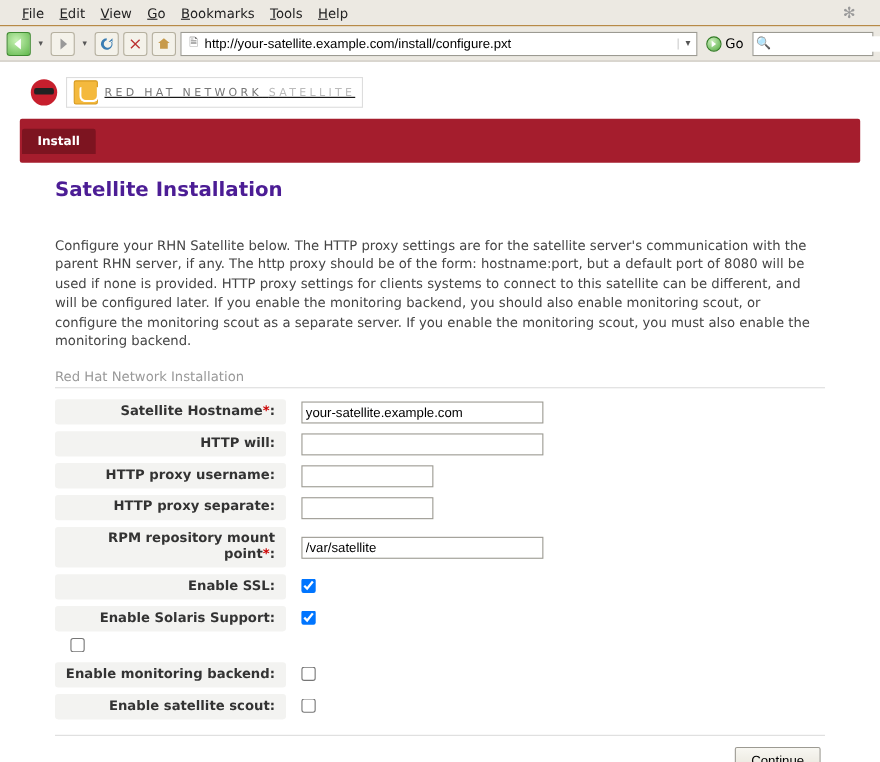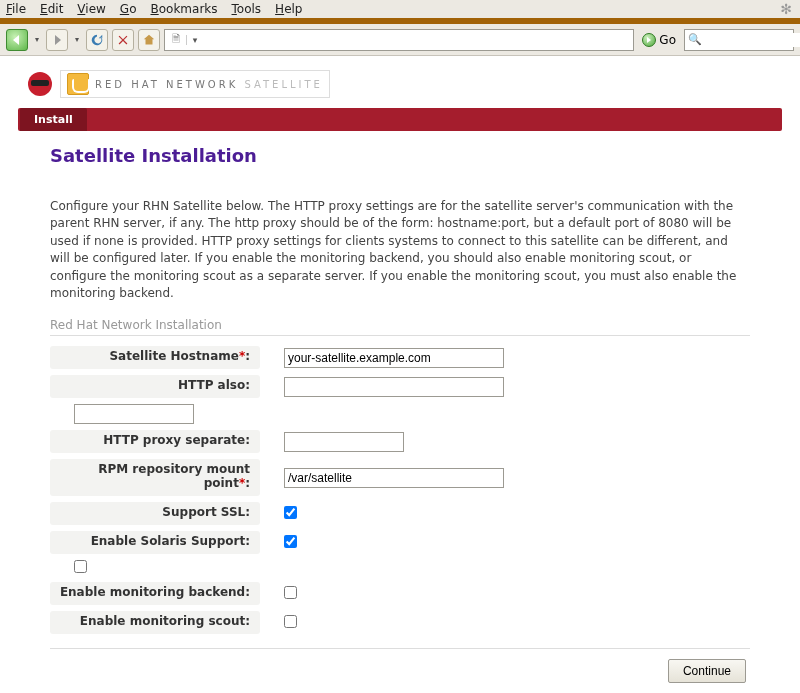--- a/index.html
+++ b/index.html
@@ -1,17 +1,17 @@
 <!DOCTYPE html>
 <html><head>
 <meta charset="utf-8">
 <style>
 * { box-sizing: border-box; margin: 0; padding: 0; }
 body { font-family: "DejaVu Sans", "Liberation Sans", Arial, sans-serif; font-size: 12px; background: #fff; width: 800px; }
-.menubar { display: flex; align-items: center; background: #ece9e2; border-bottom: 6px solid #a16207; padding: 2px 6px; height: 24px; }
+.menubar { display: flex; align-items: center; background: #ece9e2; border-bottom: 1px solid #a16207; padding: 2px 20px; height: 24px; }
 .menubar .menu-item { margin-right: 14px; color: #222; cursor: default; }
 .menubar .menu-item u { text-decoration: underline; }
 .menubar .throbber { margin-left: auto; width: 16px; height: 16px; color: #999; display:flex; align-items:center; justify-content:center; font-size:14px; }
 .toolbar { display: flex; align-items: center; background: #ece9e2; border-bottom: 1px solid #c8c4bb; padding: 3px 6px; height: 32px; gap: 4px; }
 .nav-btn { width: 22px; height: 22px; border: 1px solid #b5b09f; background: #f4f2ea; border-radius: 3px; display: flex; align-items: center; justify-content: center; cursor: pointer; }
 .nav-btn.back { background: radial-gradient(circle at 40% 35%, #c7f1b4, #5fb74a); border-color: #3f8a31; }
 .nav-btn.back svg path { fill: #fff; }
 .nav-btn.fwd svg path { fill: #999; }
 .nav-drop { width: 10px; height: 22px; display:flex; align-items:center; justify-content:center; color:#555; font-size:8px; }
 .url-wrap { flex: 1; display: flex; align-items: center; border: 1px solid #9c9a92; background: #fff; height: 22px; padding: 0 3px; }
@@ -25,31 +25,31 @@
 .search-box .mag { color: #8aa; font-size: 11px; margin-right:2px; }
 .search-box input { flex:1; border:none; outline:none; font-size:12px; }
 .page { padding: 14px 18px 24px; }
 .brand-row { display: flex; align-items: center; gap: 8px; margin-bottom: 10px; padding-left: 10px; }
 .fedora { width: 24px; height: 24px; background: #c71f2d; border-radius: 50%; position: relative; }
 .fedora::after { content:""; position:absolute; left:3px; right:3px; top:8px; height:6px; background:#222; border-radius:2px; }
 .rhn-badge { width: 22px; height: 22px; background:#f4b93d; border:1px solid #d69a1f; border-radius:2px; position:relative; }
 .rhn-badge::after{content:"";position:absolute;left:4px;top:5px;width:14px;height:12px;border:2px solid #fff;border-radius:2px 2px 6px 6px;border-top:none;}
 .brand-text { color: #777; letter-spacing: 3px; font-size: 10px; font-weight: 400; }
 .brand-text .lite { color: #bbb; }
-.brand-box { border:1px solid #ddd; padding:2px 6px; display:flex; align-items:center; gap:6px; }
-.redbar { background: #a51d2d; height: 23px; border-radius: 2px; display: flex; align-items: center; margin-bottom: 14px; }
+.brand-box { border:1px solid #ddd; padding:2px 6px; display:flex; align-items:center; gap:6px;text-decoration:underline; }
+.redbar { background: #a51d2d; height: 40px; border-radius: 2px; display: flex; align-items: center; margin-bottom: 14px; }
 .redbar .tab { background: #7d1420; color: #fff; font-size: 11px; font-weight: bold; padding: 5px 14px; border-radius: 2px 2px 0 0; margin-left: 2px; }
 .content { padding: 0 32px; }
 h1 { font-size: 18px; color: #4c1d95; font-weight: bold; margin-bottom: 10px; }
 .intro { font-size: 12px; color: #444; line-height: 1.45; margin-bottom: 16px; margin-top: 32px; }
 .section-h { color: #999; font-size: 12px; border-bottom: 1px solid #ddd; padding-bottom: 3px; margin-bottom: 10px; }
 .form-row { display: flex; align-items: center; margin-bottom: 6px; }
 .form-lbl { width: 210px; text-align: right; padding: 3px 10px 6px 4px; background: #f3f3f1; border-radius: 3px; font-size: 12px; font-weight: bold; color: #333; }
 .req { color: #c00; }
-.form-ctl { padding-left: 24px; }
+.form-ctl { padding-left: 14px; }
 .form-ctl input[type=text], .form-ctl input[type=password] { border: 1px solid #9c9a92; font-size: 12px; padding: 2px 3px; height: 20px; }
 .w-lg { width: 220px; }
 .w-md { width: 120px; }
 .chk { width: 13px; height: 13px; }
 .hr { border: none; border-top: 1px solid #ddd; margin: 14px 0 10px; }
 .btn-row { display: flex; justify-content: flex-end; padding-right: 4px; }
 .btn { background: linear-gradient(#f8f7f2,#e6e3d8); border: 1px solid #9c9a92; padding: 4px 14px; font-size: 12px; cursor: pointer; border-radius: 2px; }
 .icon-reload svg, .icon-stop svg, .icon-home svg { width:14px; height:14px; }
 </style>
 </head>
@@ -89,20 +89,21 @@
         <path fill="#b33" d="M3 4l1-1 4 4 4-4 1 1-4 4 4 4-1 1-4-4-4 4-1-1 4-4z"></path>
       </svg>
   </div>
   <div class="nav-btn icon-home">
     <svg viewBox="0 0 16 16">
         <path fill="#c79a4a" d="M8 2l6 5h-2v6H4V7H2z"></path>
       </svg>
   </div>
   <div class="url-wrap">
     <span class="page-ic">🗎</span>
+    <input type="text" value="http://your-satellite.example.com/install/configure.pxt" style="">
     <span class="drop">▾</span>
   </div>
   <div class="go-btn">
     <span class="circ">
         <svg width="8" height="8" viewBox="0 0 8 8">
           <path d="M2 1 L6 4 L2 7 Z"></path>
         </svg>
       </span>
     <span>Go</span>
   </div>
@@ -130,51 +131,52 @@
   <div class="content">
     <h1>Satellite Installation</h1>
     <p class="intro">Configure your RHN Satellite below. The HTTP proxy settings are for the satellite server's communication with the parent RHN server, if any. The http proxy should be of the form: hostname:port, but a default port of 8080 will be used if none is provided. HTTP proxy settings for clients systems to connect to this satellite can be different, and will be configured later. If you enable the monitoring backend, you should also enable monitoring scout, or configure the monitoring scout as a separate server. If you enable the monitoring scout, you must also enable the monitoring backend.</p>
     <div class="section-h">Red Hat Network Installation</div>
 
     <div class="form-row">
       <div class="form-lbl"><span>Satellite Hostname</span><span class="req">*</span>:</div>
       <div class="form-ctl"><input class="w-lg" type="text" value="your-satellite.example.com" style=""></div>
     </div>
     <div class="form-row">
-      <div class="form-lbl">HTTP also:</div>
+      <div class="form-lbl">HTTP will:</div>
       <div class="form-ctl"><input class="w-lg" type="text" value="" style=""></div>
     </div>
     <div class="form-row">
+      <div class="form-lbl">HTTP proxy username:</div>
       <div class="form-ctl"><input class="w-md" type="text" value="" style=""></div>
     </div>
     <div class="form-row">
       <div class="form-lbl">HTTP proxy separate:</div>
       <div class="form-ctl"><input class="w-md" type="password" value="" style=""></div>
     </div>
     <div class="form-row">
       <div class="form-lbl"><span>RPM repository mount point</span><span class="req">*</span>:</div>
       <div class="form-ctl"><input class="w-lg" type="text" value="/var/satellite" style=""></div>
     </div>
     <div class="form-row">
-      <div class="form-lbl">Support SSL:</div>
+      <div class="form-lbl">Enable SSL:</div>
       <div class="form-ctl"><input class="chk" type="checkbox" checked="" style=""></div>
     </div>
     <div class="form-row">
       <div class="form-lbl">Enable Solaris Support:</div>
       <div class="form-ctl"><input class="chk" type="checkbox" checked="" style=""></div>
     </div>
     <div class="form-row">
       <div class="form-ctl"><input class="chk" type="checkbox" style=""></div>
     </div>
     <div class="form-row">
       <div class="form-lbl">Enable monitoring backend:</div>
       <div class="form-ctl"><input class="chk" type="checkbox" style=""></div>
     </div>
     <div class="form-row">
-      <div class="form-lbl">Enable monitoring scout:</div>
+      <div class="form-lbl">Enable satellite scout:</div>
       <div class="form-ctl"><input class="chk" type="checkbox" style=""></div>
     </div>
 
     <hr class="hr">
     <div class="btn-row">
       <button class="btn">Continue</button>
     </div>
   </div>
 </div>
 

